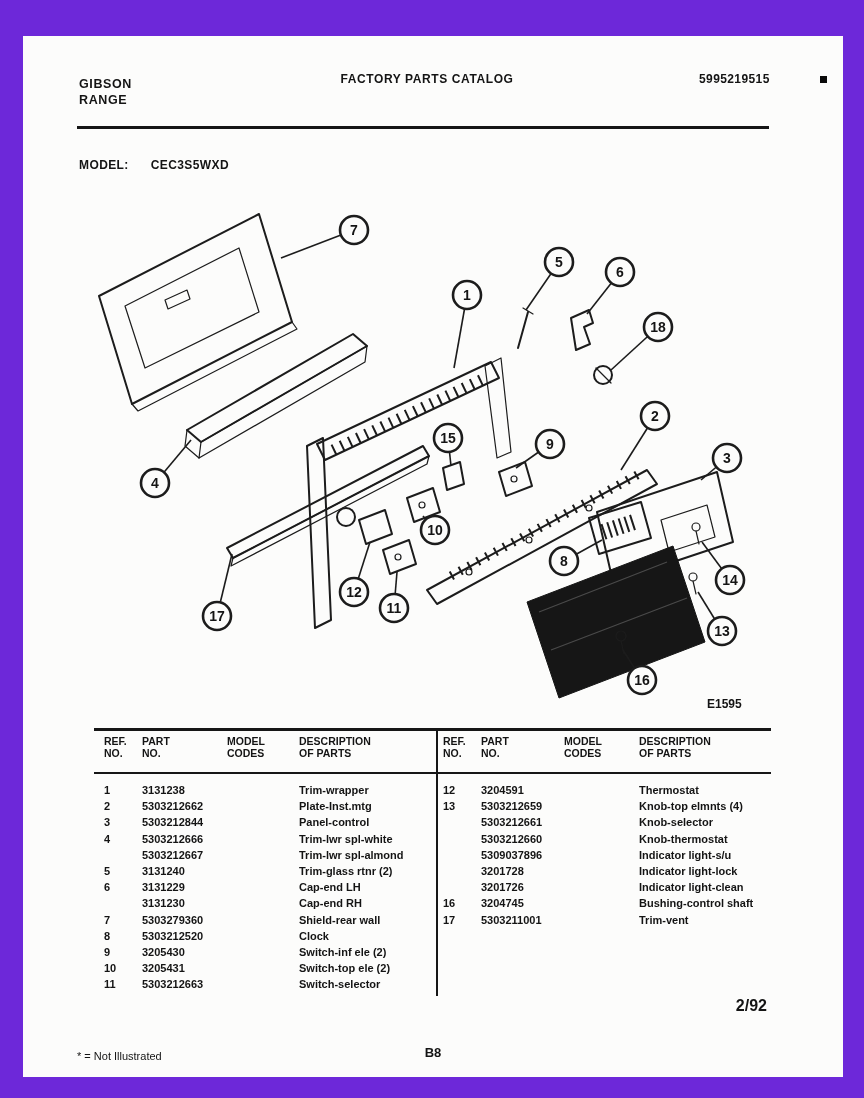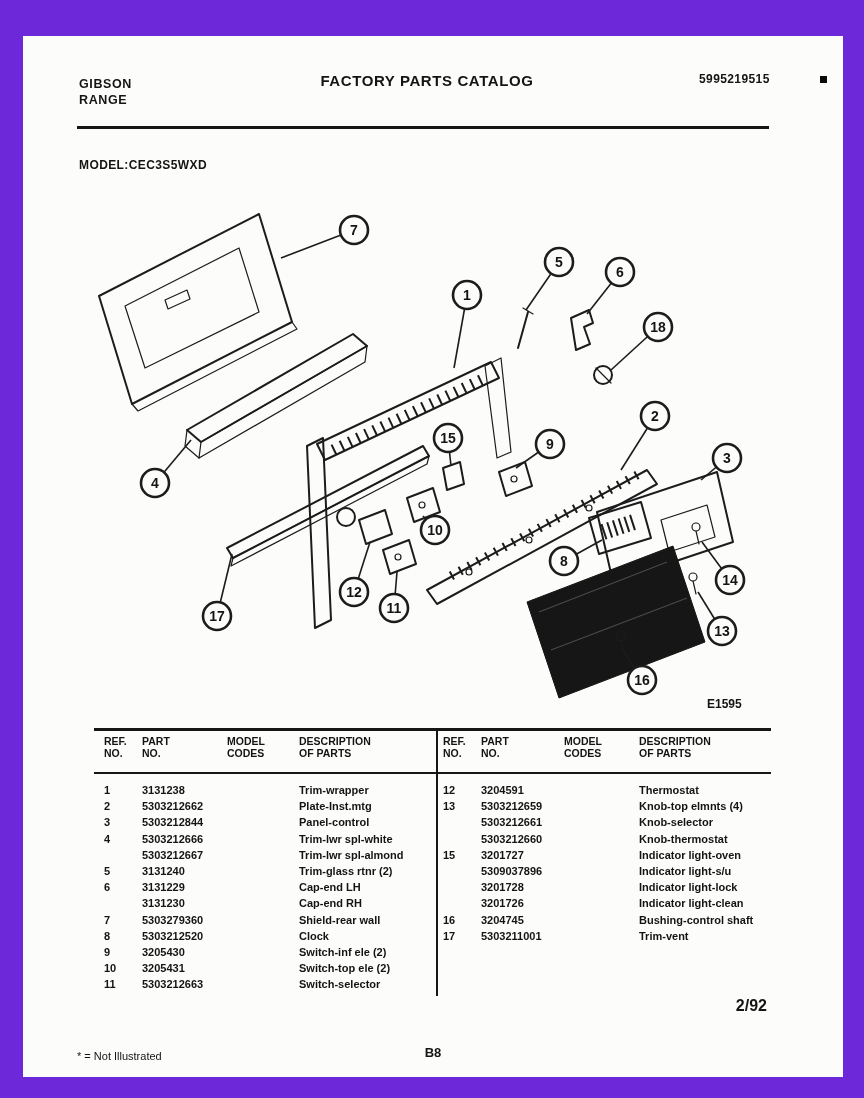--- a/index.html
+++ b/index.html
@@ -4,25 +4,25 @@
 <style>
   *{box-sizing:border-box;margin:0;padding:0}
   html,body{background:#060606}
   .stage{position:relative;width:864px;height:1098px;background:#6d28d9;overflow:hidden;
          font-family:"Liberation Sans",sans-serif}
   .page{position:absolute;left:23px;top:36px;width:820px;height:1041px;background:#fcfcfb;color:#141414}
   .abs{position:absolute}
 
   
   .brand{left:56px;top:40px;font-size:12.5px;font-weight:700;letter-spacing:.6px;line-height:16px}
-  .title{left:0;right:12px;top:36px;text-align:center;font-size:15px;font-weight:700;letter-spacing:.6px}
+  .title{left:0;right:12px;top:36px;text-align:center;font-size:12px;font-weight:700;letter-spacing:.6px}
   .docnum{left:676px;top:36px;font-size:12px;font-weight:700;letter-spacing:.4px}
   .hrule{left:54px;top:90px;width:692px;height:3px;background:#161616}
   .model{left:56px;top:122px;font-size:12px;font-weight:700;letter-spacing:.4px}
-  .model .val{}
+  .model .val{margin-left:22px}
   .artifact-dot{left:797px;top:40px;width:7px;height:7px;background:#0a0a0a}
 
   
   #diagram{position:absolute;left:0;top:150px;width:820px;height:540px}
   .art{stroke:#1c1c1c;stroke-width:2;fill:none;stroke-linejoin:round;stroke-linecap:round}
   .art-thin{stroke-width:1.2}
   .dark{fill:#161616;stroke:#161616}
   .hatch{stroke:#4a4a4a;stroke-width:1.2;fill:none}
   .ticks{stroke:#1c1c1c;stroke-width:11;stroke-dasharray:2 7;fill:none}
   .ticks2{stroke:#1c1c1c;stroke-width:9;stroke-dasharray:2 8;fill:none}
@@ -296,21 +296,20 @@
           <div class="prow"><span class="c-ref">8</span><span class="c-part">5303212520</span><span class="c-code"></span><span class="c-desc">Clock</span></div>
           <div class="prow"><span class="c-ref">9</span><span class="c-part">3205430</span><span class="c-code"></span><span class="c-desc">Switch-inf ele (2)</span></div>
           <div class="prow"><span class="c-ref">10</span><span class="c-part">3205431</span><span class="c-code"></span><span class="c-desc">Switch-top ele (2)</span></div>
           <div class="prow"><span class="c-ref">11</span><span class="c-part">5303212663</span><span class="c-code"></span><span class="c-desc">Switch-selector</span></div>
         </div>
       <div id="rows-right" class="rows rows-right">
           <div class="prow"><span class="c-ref">12</span><span class="c-part">3204591</span><span class="c-code"></span><span class="c-desc">Thermostat</span></div>
           <div class="prow"><span class="c-ref">13</span><span class="c-part">5303212659</span><span class="c-code"></span><span class="c-desc">Knob-top elmnts (4)</span></div>
           <div class="prow"><span class="c-ref"></span><span class="c-part">5303212661</span><span class="c-code"></span><span class="c-desc">Knob-selector</span></div>
           <div class="prow"><span class="c-ref"></span><span class="c-part">5303212660</span><span class="c-code"></span><span class="c-desc">Knob-thermostat</span></div>
-          <div class="prow"><span class="c-ref">15</span><span class="c-part">3201727</span><span class="c-code"></span><span class="c-desc">Indicator light-oven</span></div>
           <div class="prow"><span class="c-ref"></span><span class="c-part">5309037896</span><span class="c-code"></span><span class="c-desc">Indicator light-s/u</span></div>
           <div class="prow"><span class="c-ref"></span><span class="c-part">3201728</span><span class="c-code"></span><span class="c-desc">Indicator light-lock</span></div>
           <div class="prow"><span class="c-ref"></span><span class="c-part">3201726</span><span class="c-code"></span><span class="c-desc">Indicator light-clean</span></div>
           <div class="prow"><span class="c-ref">16</span><span class="c-part">3204745</span><span class="c-code"></span><span class="c-desc">Bushing-control shaft</span></div>
           <div class="prow"><span class="c-ref">17</span><span class="c-part">5303211001</span><span class="c-code"></span><span class="c-desc">Trim-vent</span></div>
         </div>
     </div>
 
     <div class="abs foot-note">* = Not Illustrated</div>
     <div class="abs foot-page">B8</div>

